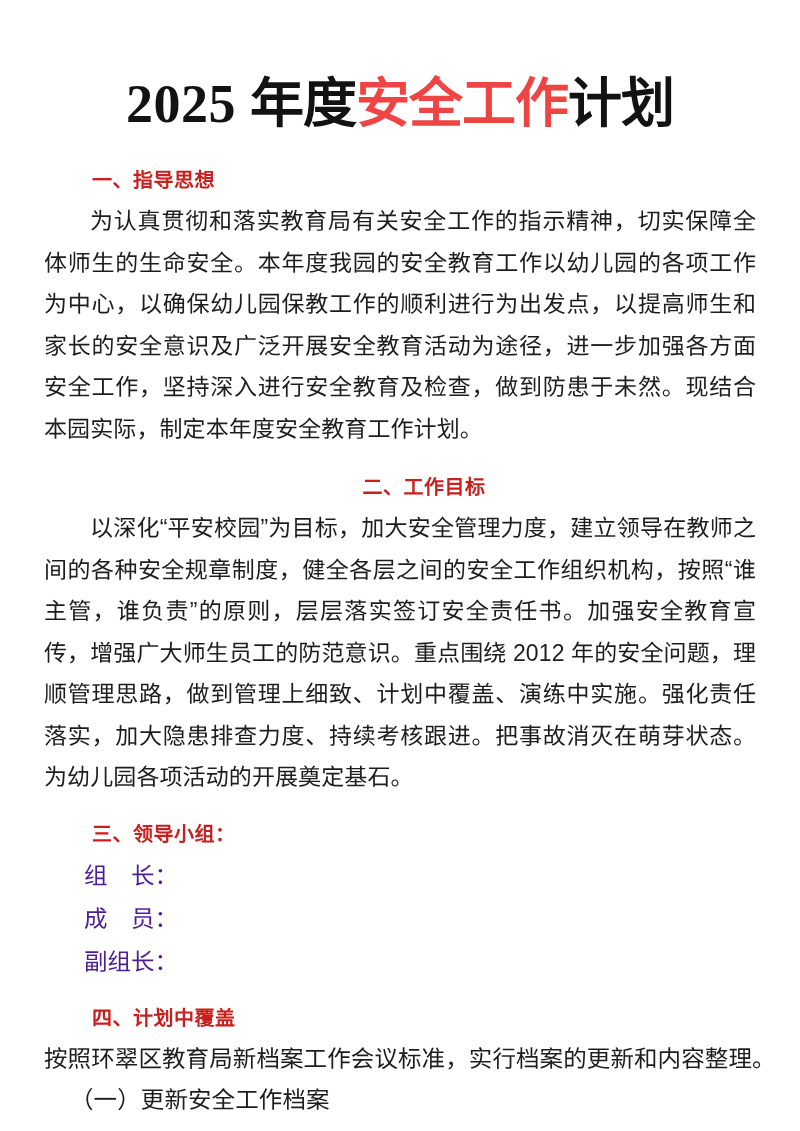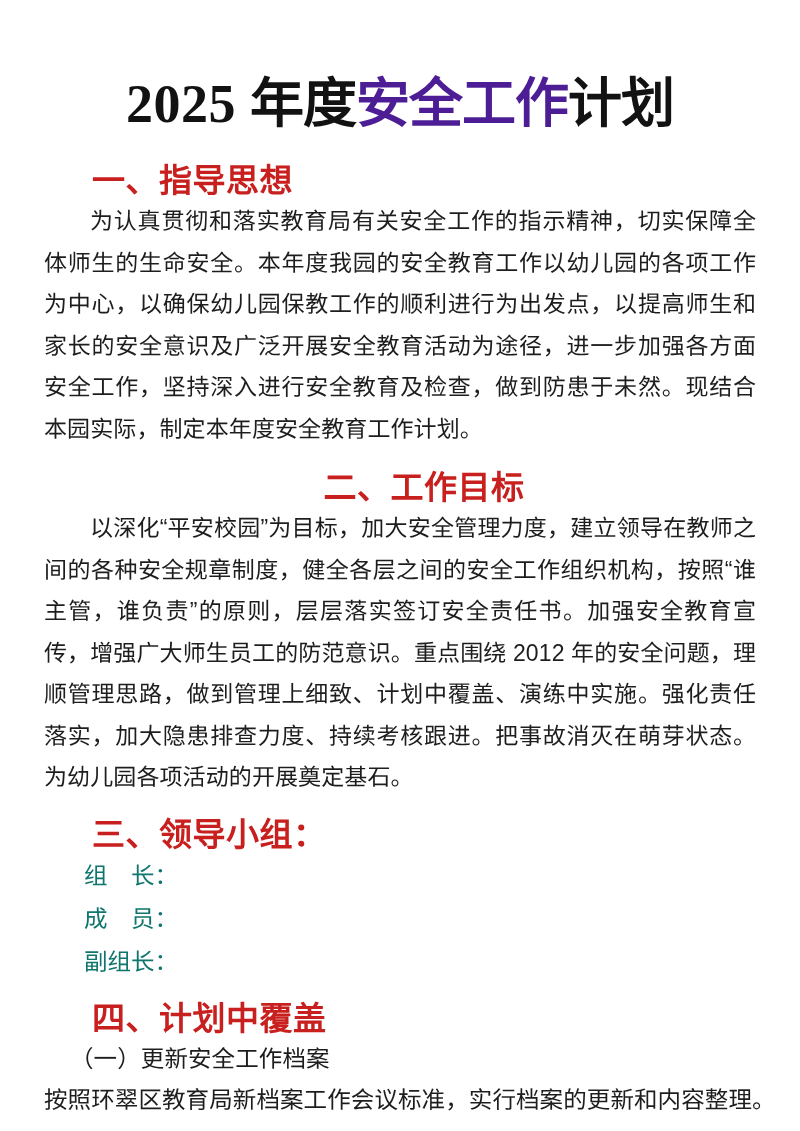--- a/index.html
+++ b/index.html
@@ -33,40 +33,40 @@
     text-align: center;
     font-family: "Liberation Serif", "DejaVu Serif", serif;
     font-weight: 700;
     font-size: 54px;
     line-height: 1.08;
     letter-spacing: 0.5px;
     white-space: nowrap;
     color: #121212;
   }
   .doc-title .t-red {
-    color: #4c1d95;
+    color: #ef4444;
     font-family: "Liberation Sans", "DejaVu Sans", sans-serif;
     font-weight: 700;
     letter-spacing: -1px;
   }
   .doc-title .t-black-cjk {
     font-family: "Liberation Sans", "DejaVu Sans", sans-serif;
     font-weight: 700;
     letter-spacing: -1px;
   }
   .doc-title .t-num {
     font-family: "Liberation Serif", "DejaVu Serif", serif;
     font-weight: 700;
   }
 
   
   .sec-heading {
     margin: 0;
     padding: 0 0 0 48px;
-    font-size: 33px;
+    font-size: 20px;
     line-height: 41px;
     font-weight: 700;
     color: #C8201E;
     letter-spacing: 0.5px;
     white-space: nowrap;
   }
   .sec-heading.gap-1 { margin-top: 27px; }
   .sec-heading.gap-2 { margin-top: 17px; text-align: center; }
   .sec-heading.gap-3 { margin-top: 15px; }
   .sec-heading.gap-4 { margin-top: 14px; }
@@ -97,21 +97,21 @@
   .roster {
     margin: 0;
     padding: 0;
     list-style: none;
   }
   .roster li {
     margin: 0;
     padding-left: 40px;
     font-size: 23.5px;
     line-height: 43px;
-    color: #0f766e;
+    color: #4c1d95;
     white-space: pre;
   }
 </style>
 </head>
 <body>
 
 <div class="page">
 
   <h1 class="doc-title">
     <span class="t-num">2025</span><span class="t-black-cjk"> 年度</span><span class="t-red">安全工作</span><span class="t-black-cjk">计划</span>
@@ -124,16 +124,16 @@
   <p class="body-para">以深化“平安校园”为目标，加大安全管理力度，建立领导在教师之间的各种安全规章制度，健全各层之间的安全工作组织机构，按照“谁主管，谁负责”的原则，层层落实签订安全责任书。加强安全教育宣传，增强广大师生员工的防范意识。重点围绕 2012 年的安全问题，理顺管理思路，做到管理上细致、计划中覆盖、演练中实施。强化责任落实，加大隐患排查力度、持续考核跟进。把事故消灭在萌芽状态。为幼儿园各项活动的开展奠定基石。</p>
 
   <h2 class="sec-heading gap-3">三、领导小组：</h2>
   <ul class="roster">
     <li>组　长：</li>
     <li>成　员：</li>
     <li>副组长：</li>
   </ul>
 
   <h2 class="sec-heading gap-4">四、计划中覆盖</h2>
+  <p class="plain-line flush">按照环翠区教育局新档案工作会议标准，实行档案的更新和内容整理。</p>
   <p class="plain-line indent-2">（一）更新安全工作档案</p>
-  <p class="plain-line flush">按照环翠区教育局新档案工作会议标准，实行档案的更新和内容整理。</p>
 
 </div>
 
 </body></html>

